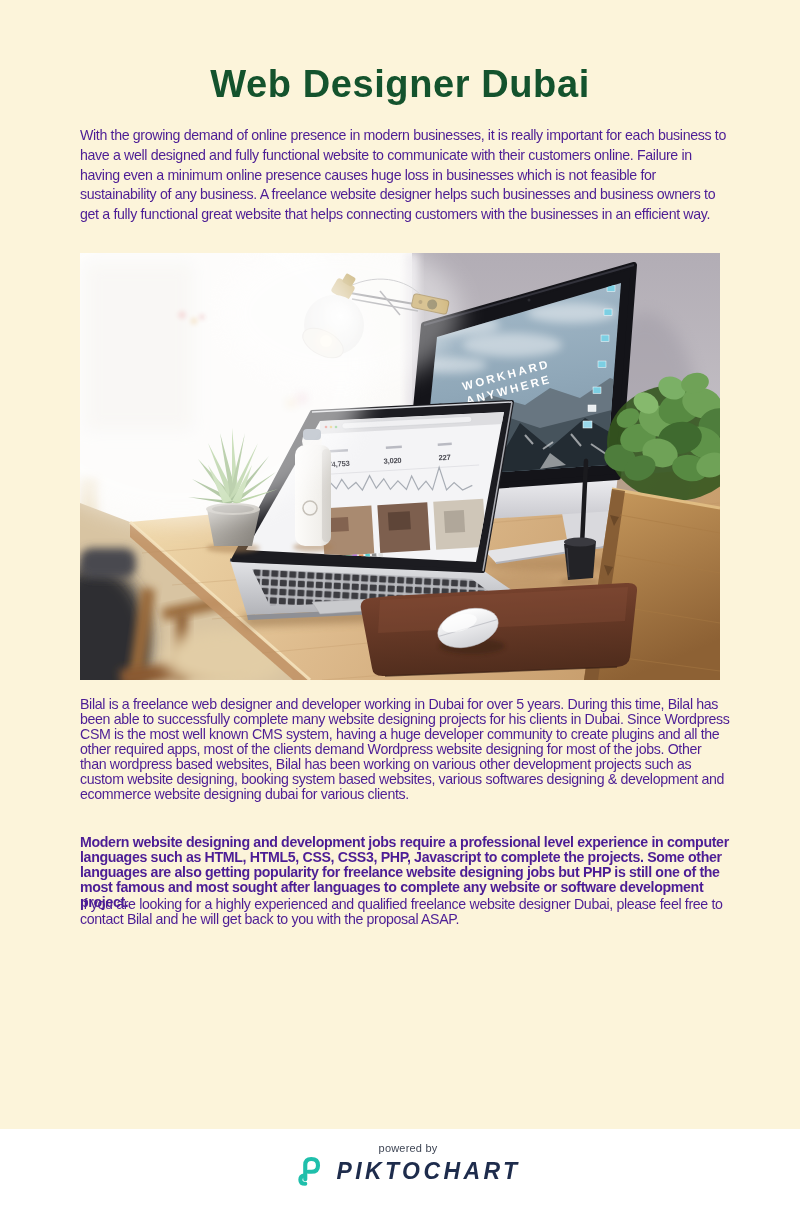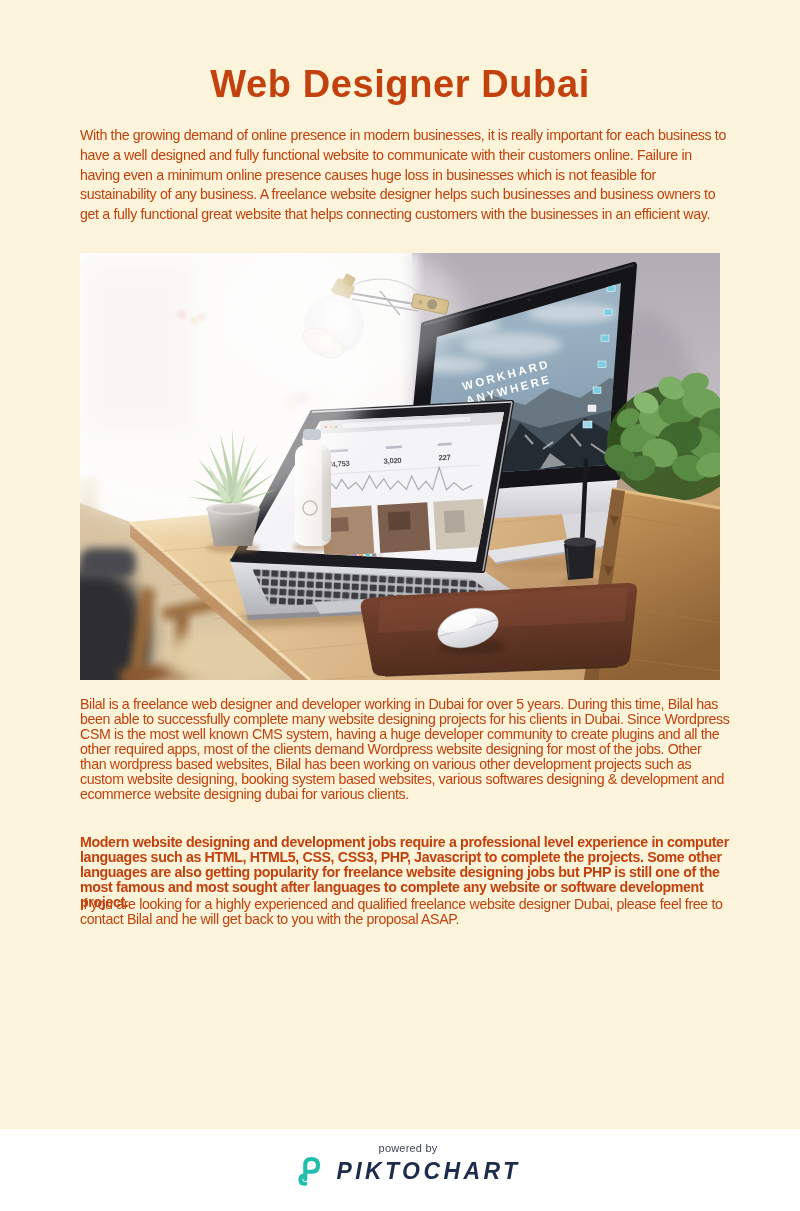--- a/index.html
+++ b/index.html
@@ -1,20 +1,20 @@
 <!DOCTYPE html>
 <html><head>
 <meta charset="utf-8">
 <style>
   html,body{margin:0;padding:0;background:#e9e9e9;}
   .page{position:relative;width:800px;height:1211px;background:#fcf4da;overflow:hidden;
         font-family:"Liberation Sans",sans-serif;}
   .title{position:absolute;left:0;top:63px;width:800px;margin:0;text-align:center;
-         font-size:38px;font-weight:bold;letter-spacing:.6px;color:#c2410c;}
-  .para{position:absolute;left:80px;width:650px;margin:0;color:#c2410c;
+         font-size:38px;font-weight:bold;letter-spacing:.6px;color:#14532d;}
+  .para{position:absolute;left:80px;width:650px;margin:0;color:#4c1d95;
         font-size:14.2px;letter-spacing:-.35px;}
   .p-intro{top:126px;line-height:19.8px;}
   .p-tight{line-height:15px;}
   .p-about{top:697px;}
   .p-lang{top:835px;font-weight:bold;}
   .p-contact{top:897px;}
   .photo{position:absolute;left:80px;top:253px;width:640px;height:427px;margin:0;overflow:hidden;}
   .photo svg{display:block;}
   .photo text{font-family:"Liberation Sans",sans-serif;}
   .footer{position:absolute;left:0;top:1129px;width:800px;height:82px;background:#ffffff;padding-left:8px;}

